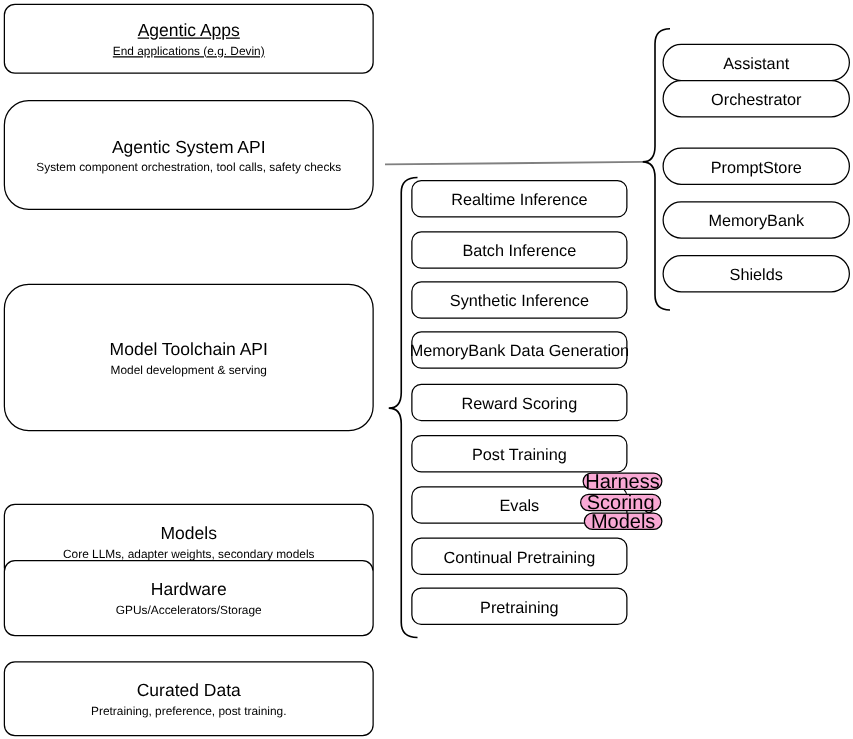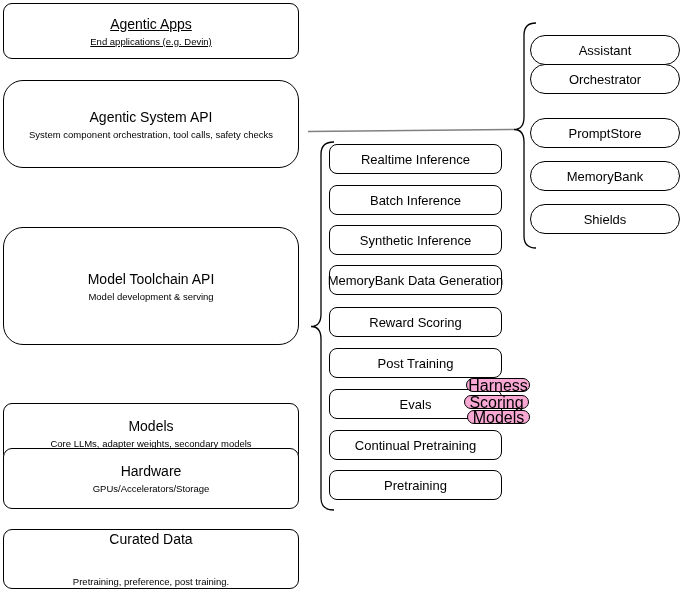--- a/index.html
+++ b/index.html
@@ -89,21 +89,21 @@
   <div class="box lbox r9" style="top:371px; height:60px;margin-top:32px;">
     <div class="btitle">Models</div>
     <div class="bsub">Core LLMs, adapter weights, secondary models</div>
   </div>
 
   <div class="box lbox r9" style="top:448px; height:61px;">
     <div class="btitle">Hardware</div>
     <div class="bsub">GPUs/Accelerators/Storage</div>
   </div>
 
-  <div class="box lbox r9" style="top:529px; height:60px;justify-content:space-between;">
+  <div class="box lbox r9" style="top:529px; height:60px;">
     <div class="btitle">Curated Data</div>
     <div class="bsub">Pretraining, preference, post training.</div>
   </div>
 
   <div class="box mbox" style="top:144px;">
     <span>Realtime Inference</span>
   </div>
   <div class="box mbox" style="top:185px;">
     <span>Batch Inference</span>
   </div>

